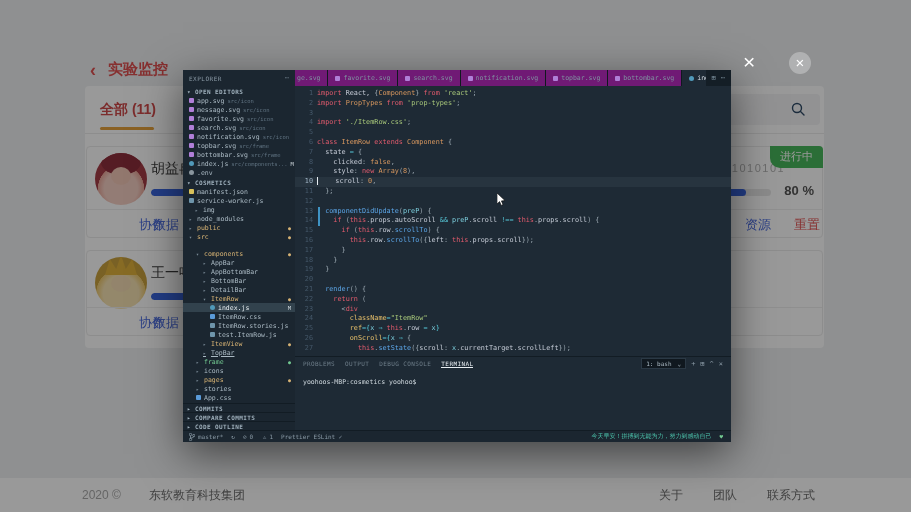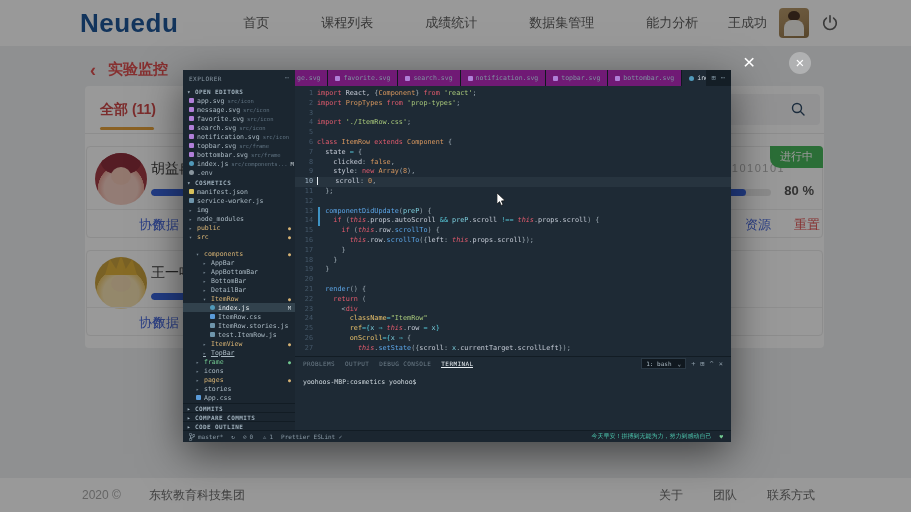--- a/index.html
+++ b/index.html
@@ -103,21 +103,21 @@
   .vs-editor { position:absolute; left:0; top:0; width:436px; height:270px; padding-top:3px; overflow:hidden; }
   .cl { display:flex; height:9.8px; line-height:9.8px; font-size:6.8px; position:relative; }
   .cl .ln { width:22px; flex:0 0 22px; text-align:right; color:#45586a; padding-right:4px; }
   .cl .lc { white-space:pre; color:#c6ccd7; }
   .cl.cur { background:#27343f; }
   .cl.cur .ln { color:#9fb3c4; }
   .cl.gitmod:before { content:""; position:absolute; left:23px; top:0; bottom:0; width:1.5px; background:#3f93c4; }
   .caret { display:inline-block; width:1px; height:8px; background:#e8eef2; vertical-align:middle; margin-right:1px; }
   .tk-k { color:#e25b6d; } .tk-s { color:#a8c87a; } .tk-c { color:#d9985f; }
   .tk-f { color:#5ca6e8; } .tk-n { color:#d9985f; } .tk-o { color:#55c4d4; }
-  .tk-t { color:#e25b6d; font-style:italic; } .tk-p { color:#c6ccd7; }
+  .tk-t { color:#e25b6d; } .tk-p { color:#c6ccd7; }
   .tk-a { color:#e8c06a; } .tk-v { color:#7fd1e0; } .tk-d { color:#9aa7b0; }
   .mouse-ptr { position:absolute; left:202px; top:107px; z-index:5; }
 
   .vs-panel { position:absolute; left:0; top:270px; width:436px; height:74px; border-top:1px solid #121c24; }
   .panel-head { display:flex; align-items:center; height:13px; padding-left:8px; gap:10px; }
   .ptab { font-size:6px; letter-spacing:.4px; color:#6e7e8a; cursor:pointer; }
   .ptab.active { color:#e8eef2; border-bottom:1px solid #e8eef2; }
   .panel-right { margin-left:auto; display:flex; align-items:center; gap:5px; padding-right:8px; }
   .shell-sel { background:#10181f; border:1px solid #2b3945; color:#aab9c3; font-size:6px; padding:1px 4px; display:flex; gap:6px; cursor:pointer; }
   .pic { color:#8b9aa6; font-size:7px; cursor:pointer; }
@@ -126,38 +126,20 @@
   .vs-status { position:absolute; left:0; top:360px; width:548px; height:12px; background:#1b2630; border-top:1px solid #121c24; display:flex; align-items:center; font-size:6px; color:#8a9aa6; padding:0 6px; gap:8px; }
   .vs-status .seg { display:flex; align-items:center; gap:3px; }
   .vs-status .motto { margin-left:auto; color:#4ec9b0; }
   .vs-status .heart { color:#73c991; margin-right:2px; }
 </style>
 </head>
 <body>
 
 <div class="stage">
 
-  <header class="site-header">
-    <div class="logo">Neuedu</div>
-    <nav class="main-nav" id="main-nav">
-        <span>首页</span>
-        <span>课程列表</span>
-        <span>成绩统计</span>
-        <span>数据集管理</span>
-        <span>能力分析</span>
-      </nav>
-    <div class="hdr-user">
-      <span class="uname">王成功</span>
-      <div class="hdr-avatar"></div>
-      <svg class="power" viewBox="0 0 20 20">
-        <path d="M10 2 v7" stroke="#5f5f5f" stroke-width="1.8" fill="none" stroke-linecap="round"></path>
-        <path d="M6 4.5 a7 7 0 1 0 8 0" stroke="#5f5f5f" stroke-width="1.8" fill="none" stroke-linecap="round"></path>
-      </svg>
-    </div>
-  </header>
 
   <div class="back-row">
     <span class="back-arrow">‹</span>
     <span class="back-title">实验监控</span>
   </div>
 
   <section class="panel">
     <div class="tabs-row">
       <span class="tab-all">全部 (11)</span>
       <span class="tab-underline"></span>
@@ -308,21 +290,21 @@
       <div class="side-sec">▾&nbsp;<span>COSMETICS</span></div>
       <div id="file-tree">
           <div class="srow" style="padding-left: 6px;">
             <span class="fic json"></span>
             <span>manifest.json</span>
           </div>
           <div class="srow" style="padding-left: 6px;">
             <span class="fic js2"></span>
             <span>service-worker.js</span>
           </div>
-          <div class="srow" style="padding-left: 6px;">
+          <div class="srow" style="padding-left: 12px;">
             <span class="arrow">▸</span>
             <span>img</span>
           </div>
           <div class="srow" style="padding-left: 6px;">
             <span class="arrow">▸</span>
             <span>node_modules</span>
           </div>
           <div class="srow modified" style="padding-left: 6px;">
             <span class="arrow">▸</span>
             <span>public</span>

